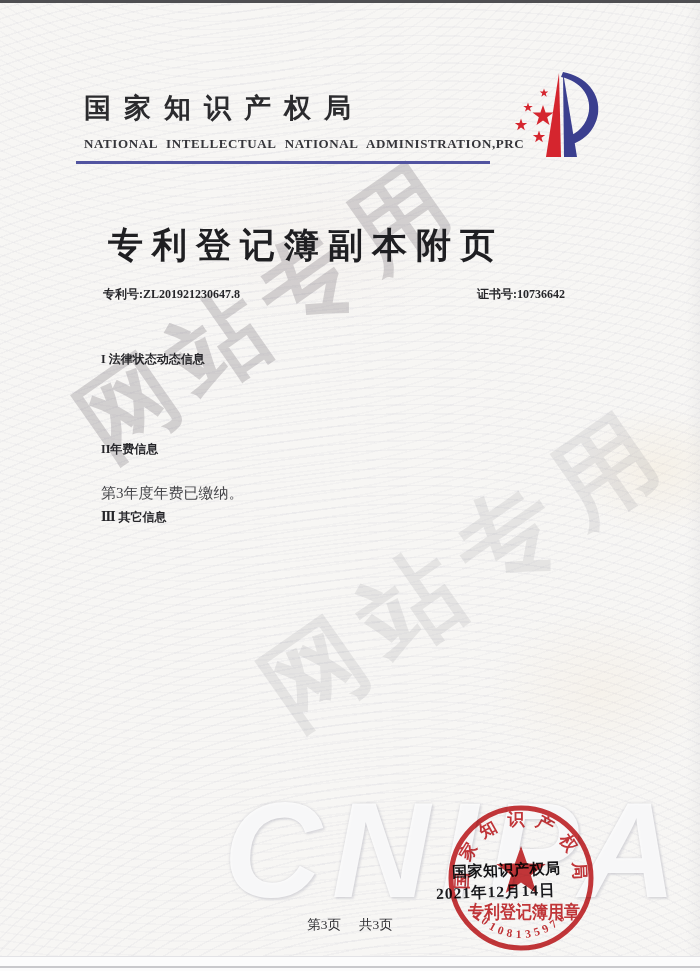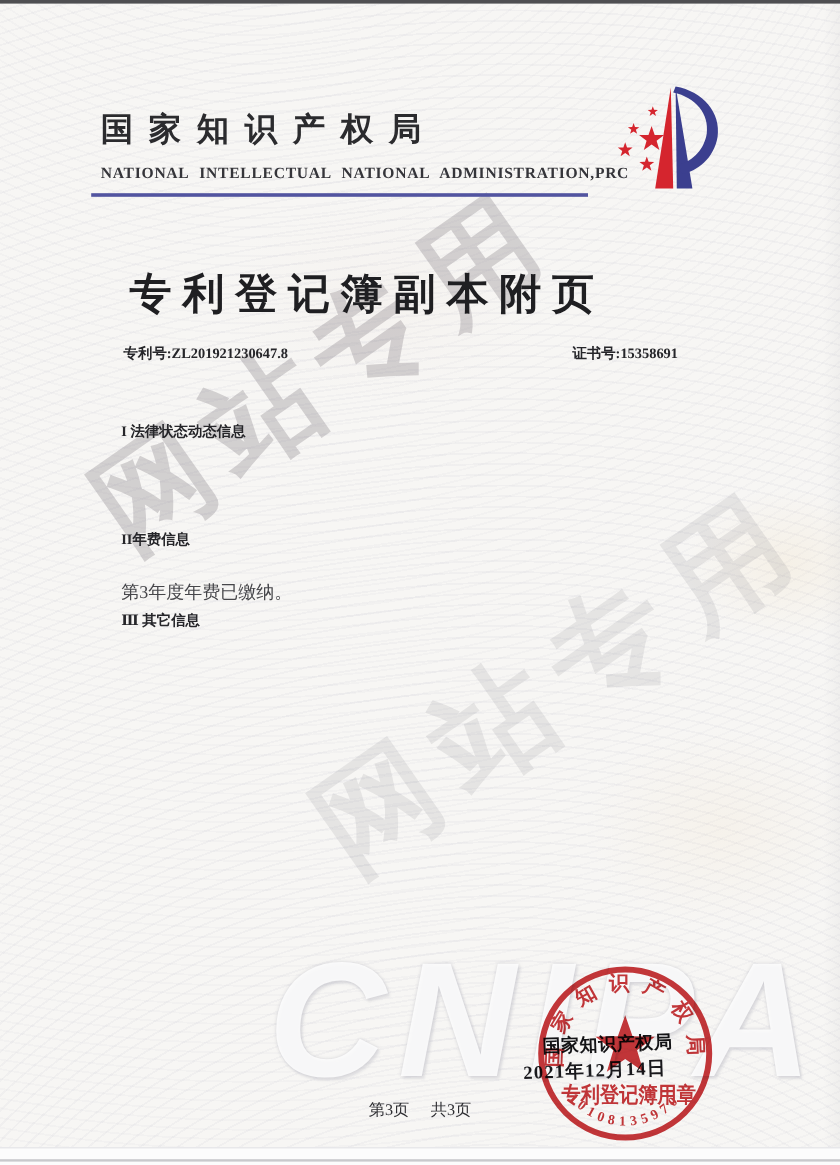--- a/index.html
+++ b/index.html
@@ -84,21 +84,21 @@
       <use href="#star5u" transform="translate(28,47.5) scale(5)"></use>
       <use href="#star5u" transform="translate(43,56) scale(11)"></use>
       <use href="#star5u" transform="translate(21,65) scale(6.5)"></use>
       <use href="#star5u" transform="translate(39,77) scale(6.5)"></use>
     </g>
   </svg>
 
   <div class="abs doc-title">专利登记簿副本附页</div>
 
   <div class="abs field patent-no"><span>专利号:</span><span>ZL201921230647.8</span></div>
-  <div class="abs field cert-no"><span>证书号:</span><span>15358691</span></div>
+  <div class="abs field cert-no"><span>证书号:</span><span>10736642</span></div>
 
   <div class="abs sec-label sec1">I 法律状态动态信息</div>
   <div class="abs sec-label sec2">II年费信息</div>
   <div class="abs sec2-body">第3年度年费已缴纳。</div>
   <div class="abs sec-label sec3">Ⅲ 其它信息</div>
 
   <svg class="abs stamp-svg" viewBox="0 0 158 158">
     <defs>
       <polygon id="star5s" points="0,-1 0.235,-0.324 0.951,-0.309 0.38,0.124 0.588,0.809 0,0.4 -0.588,0.809 -0.38,0.124 -0.951,-0.309 -0.235,-0.324"></polygon>
       <path id="arcTop" d="M 27.2 95.1 A 53 53 0 1 1 126.8 95.1" fill="none"></path>

